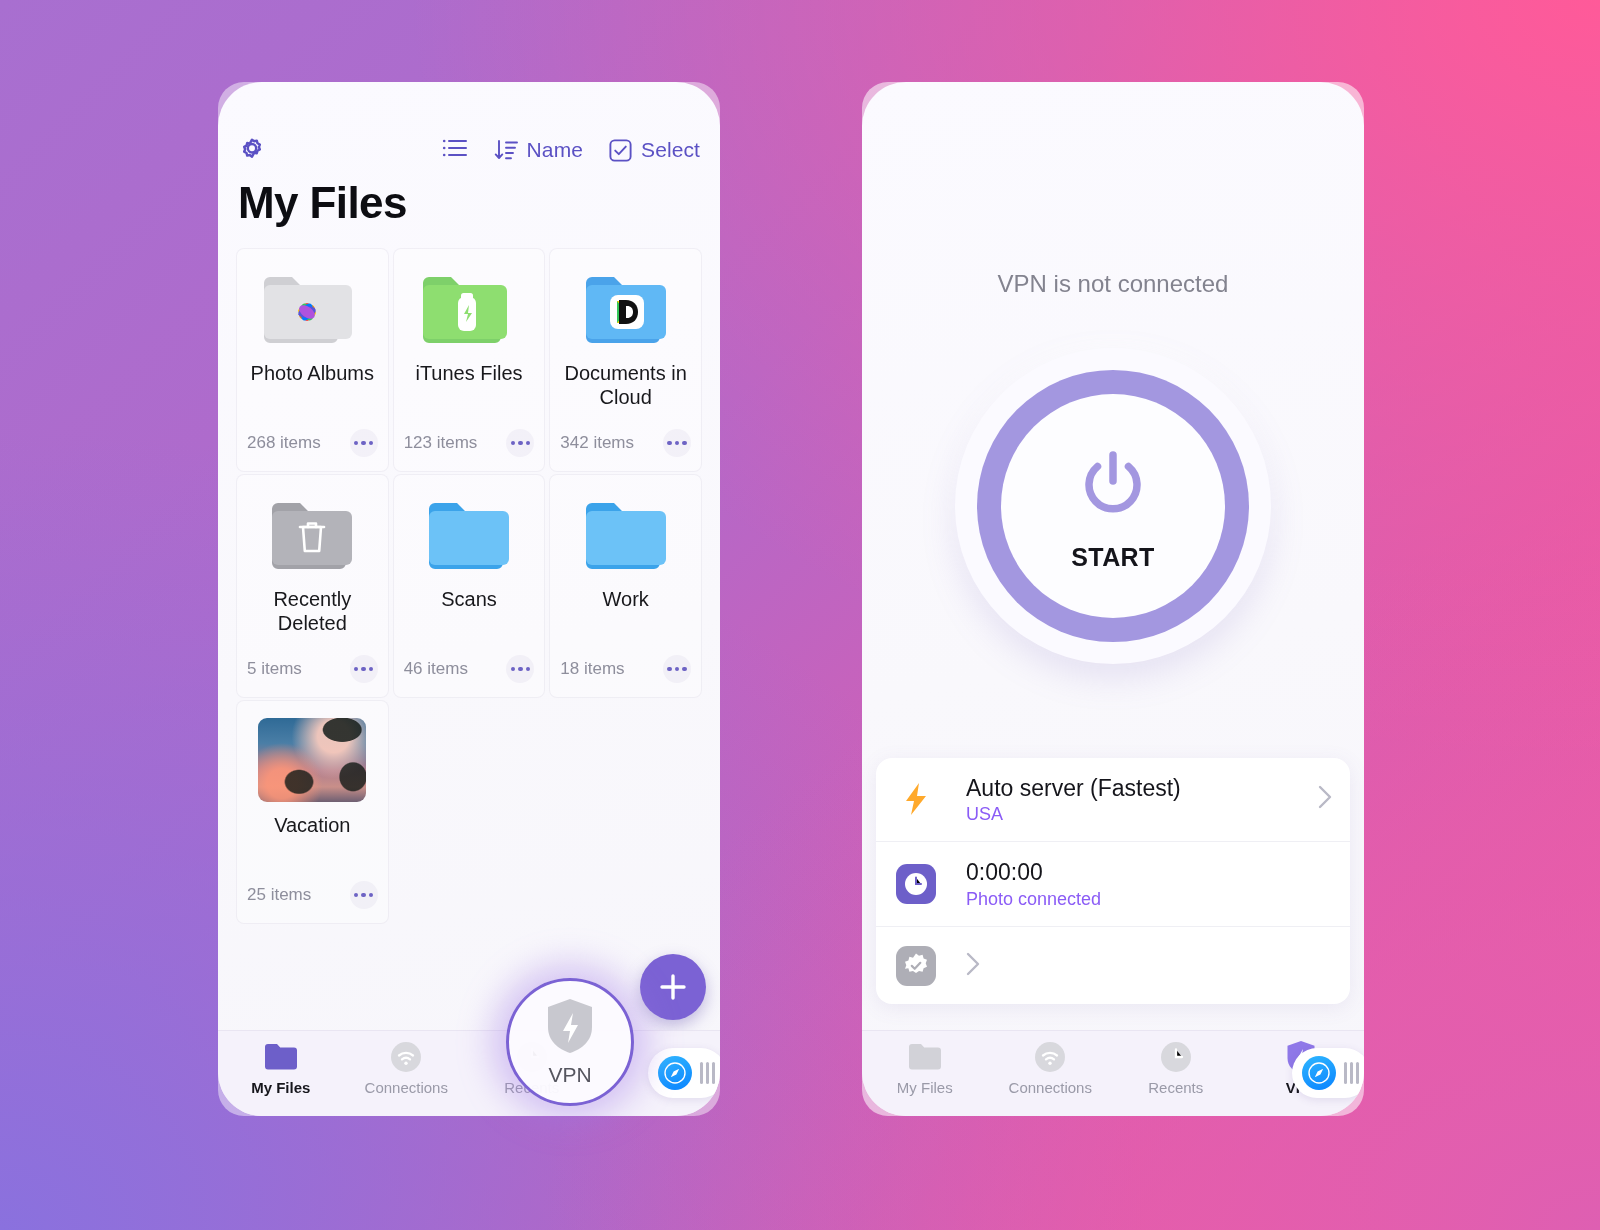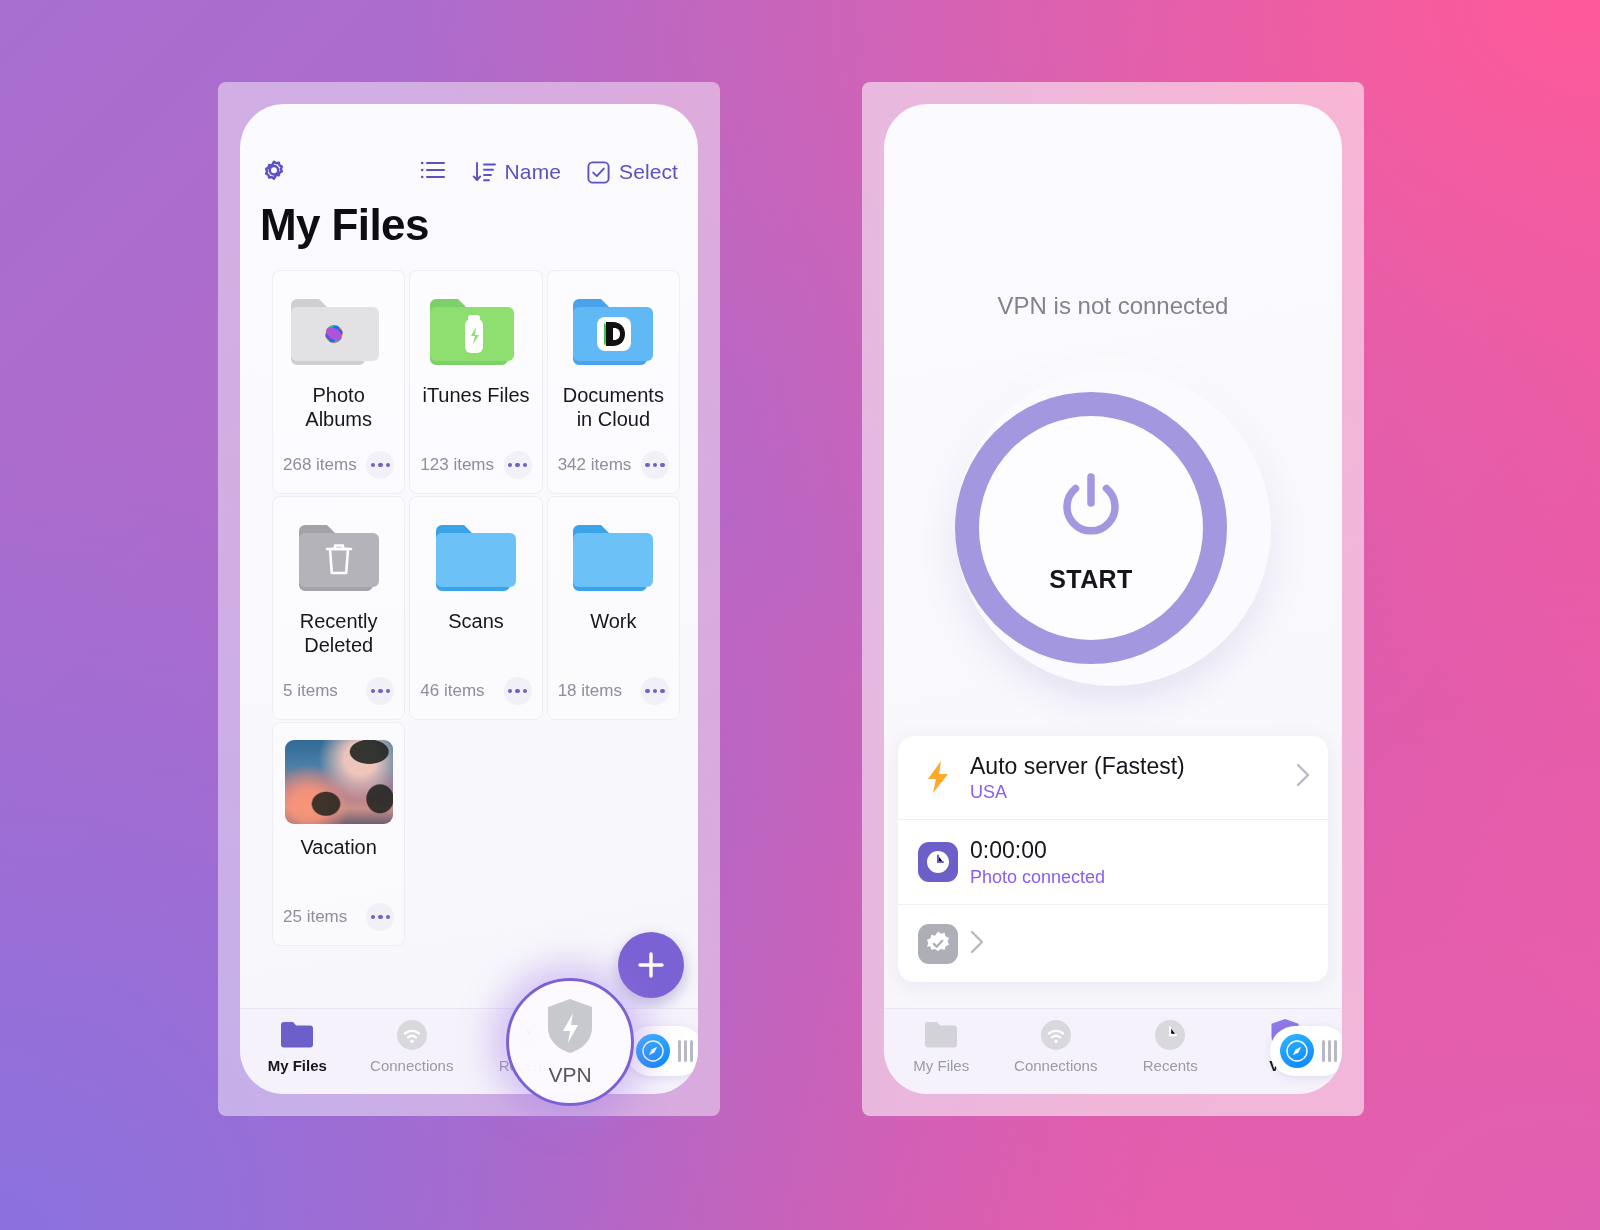--- a/index.html
+++ b/index.html
@@ -10,22 +10,21 @@
       radial-gradient(ellipse 120% 100% at 100% 0%, #ff5a99 0%, rgba(255,90,153,0) 62%),
       radial-gradient(ellipse 110% 95% at 100% 100%, #de5fb2 0%, rgba(222,95,178,0) 60%),
       radial-gradient(ellipse 110% 100% at 0% 100%, #8a71de 0%, rgba(138,113,222,0) 65%),
       linear-gradient(135deg, #a86fd0 0%, #b368c9 40%, #e05bab 75%, #ff5a99 100%);
     position: relative;
   }
 
   
   .phone {
     position: absolute;
-    border-radius: 8px;
-    padding: 22px;
+    border-radius: 26px;
   }
   #phone-left  { left: 218px;  top: 82px;  width: 502px; height: 1034px;
                  background: rgba(255,255,255,0.45); }
   #phone-right { left: 862px;  top: 82px;  width: 502px; height: 1034px;
                  background: rgba(255,255,255,0.55); }
   .screen {
     width: 100%; height: 100%;
     background: linear-gradient(170deg,#fbfaff 0%, #f9f8fc 55%, #f7f6fb 100%);
     border-radius: 44px;
     position: relative;
@@ -45,21 +44,21 @@
   }
   .tb-btn svg { display: block; }
 
   .page-title {
     position: absolute; top: 96px; left: 20px;
     font-size: 44px; font-weight: 700; color: #0d0d12; letter-spacing: -0.6px;
   }
 
   
   .grid {
-    position: absolute; top: 166px; left: 32px; right: 18px;
+    position: absolute; top: 166px; left: 18px; right: 18px;
     display: grid; grid-template-columns: repeat(3, 1fr);
     gap: 2px 4px;
   }
   .card {
     position: relative;
     height: 224px;
     border: 1px solid rgba(120,110,160,0.09);
     border-radius: 8px;
     background: rgba(255,255,255,0.35);
     display: flex; flex-direction: column; align-items: center;
@@ -149,41 +148,41 @@
   
   .vpn-status {
     position: absolute; top: 188px; left: 0; right: 0; text-align: center;
     font-size: 24px; color: #83838f;
   }
   .power-wrap {
     position: absolute; top: 266px; left: 50%; transform: translateX(-50%);
     width: 316px; height: 316px; border-radius: 50%;
     background: #fbfaff;
     box-shadow: 0 14px 34px rgba(140,120,200,.18), 0 -6px 18px rgba(255,255,255,.9);
-    display: flex; align-items: center; justify-content: flex-start;
+    display: flex; align-items: center; justify-content: center;
   }
   .power-ring {
     width: 272px; height: 272px; border-radius: 50%;
     background: #a397e0;
     display: flex; align-items: center; justify-content: center;
   }
   .power-inner {
     width: 224px; height: 224px; border-radius: 50%; background: #fdfdff;
     display: flex; flex-direction: column; align-items: center; justify-content: center;
     gap: 6px;
   }
   .power-label { font-size: 25px; font-weight: 700; color: #15151b; letter-spacing: .4px; }
 
   .vpn-card {
     position: absolute; left: 14px; right: 14px; bottom: 112px;
     background: #fff; border-radius: 16px;
     box-shadow: 0 4px 20px rgba(120,100,170,.10);
     overflow: hidden;
   }
-  .vrow { display: flex; align-items: center; gap: 10px; padding: 16px 18px; min-height: 78px; }
+  .vrow { display: flex; align-items: center; gap: 28px; padding: 16px 18px; min-height: 78px; }
   .vrow + .vrow { border-top: 1px solid #efeff4; }
   .vrow-ico { width: 44px; height: 44px; display:flex; align-items:center; justify-content:center; flex: 0 0 44px; }
   .vrow-txt { flex: 1; }
   .vrow-title { font-size: 23px; color: #15151b; line-height: 1.25; }
   .vrow-sub { font-size: 18px; color: #8b5cf6; margin-top: 2px; }
   .chev { color: #b9b9c6; }
   .sq { width: 40px; height: 40px; border-radius: 11px; display:flex; align-items:center; justify-content:center; }
 </style>
 </head>
 <body>

